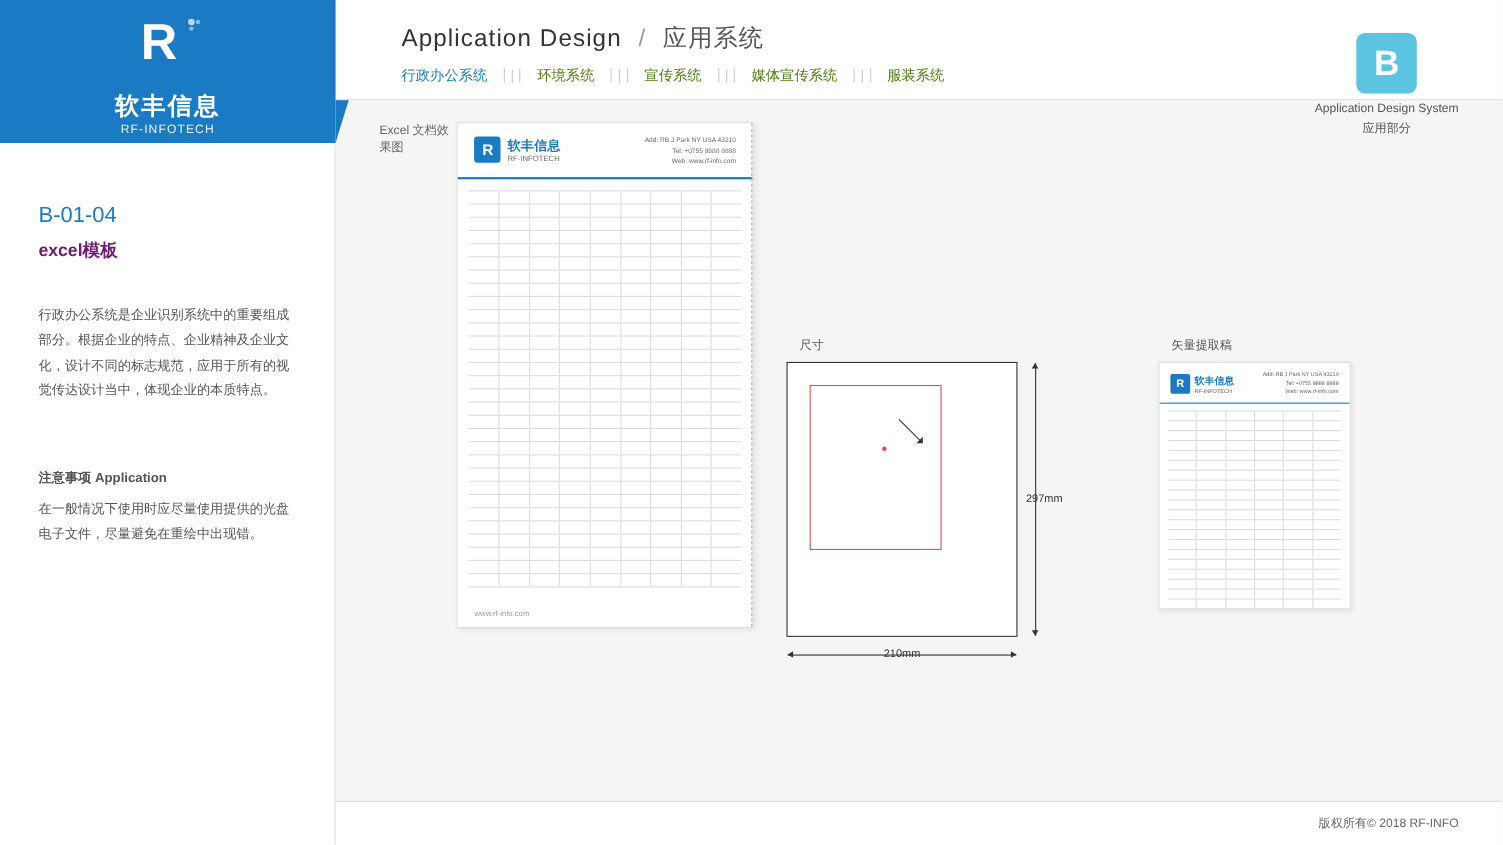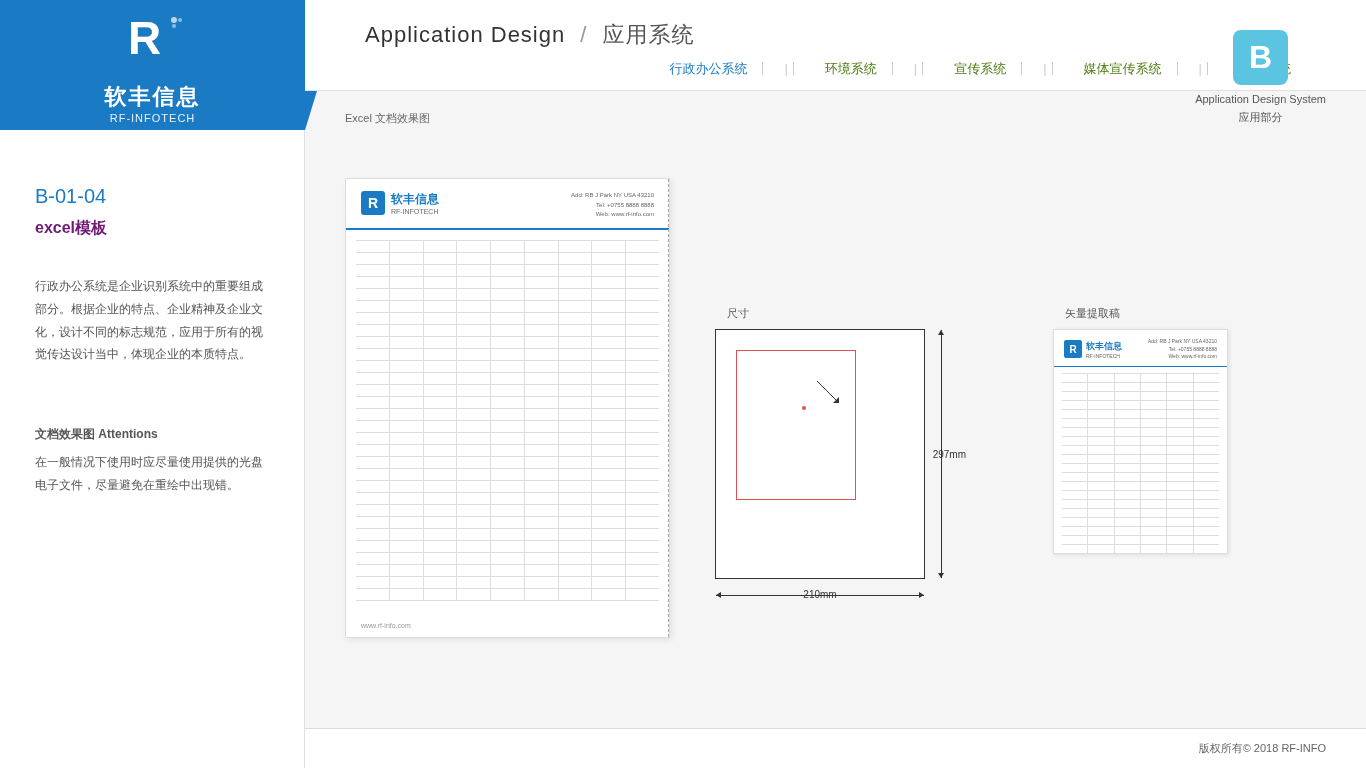--- a/index.html
+++ b/index.html
@@ -134,22 +134,21 @@
       margin: 0 8px;
     }
 
     .page-title .chinese {
       color: #555;
     }
 
     .nav-tabs {
       display: flex;
       align-items: center;
-      gap: 16px;
-      justify-content: flex-end;
+      gap: 0;
     }
 
     .nav-tab {
       color: #4d7c0f;
       font-size: 13px;
       cursor: pointer;
       padding: 0 15px;
       border-right: 1px solid #ccc;
       line-height: 1;
     }
@@ -203,24 +202,22 @@
       padding: 20px 40px;
       display: flex;
       gap: 30px;
       overflow: hidden;
       position: relative;
     }
 
     
     .preview-section {
       display: flex;
-      flex-direction: column;
       width: 340px;
       flex-shrink: 0;
-      gap: 44px;
     }
 
     .preview-label {
       font-size: 11px;
       color: #666;
       margin-bottom: 8px;
     }
 
     .document-preview {
       width: 325px;
@@ -558,21 +555,21 @@
       </svg>
       <div class="logo-text">软丰信息</div>
       <div class="logo-subtext">RF-INFOTECH</div>
     </div>
   </div>
   <div class="sidebar-content">
     <div class="item-code">B-01-04</div>
     <div class="item-title">excel模板</div>
     <div class="item-description">行政办公系统是企业识别系统中的重要组成部分。根据企业的特点、企业精神及企业文化，设计不同的标志规范，应用于所有的视觉传达设计当中，体现企业的本质特点。</div>
     <div class="notices">
-      <div class="notice-title">文档效果图 Attentions</div>
+      <div class="notice-title">注意事项 Application</div>
       <div class="notice-text">在一般情况下使用时应尽量使用提供的光盘电子文件，尽量避免在重绘中出现错。</div>
     </div>
   </div>
 </div>
 
 <div class="main-content">
   <div class="header-wrapper">
     <div class="header">
       <div class="page-title">
         <span>Application Design</span>

